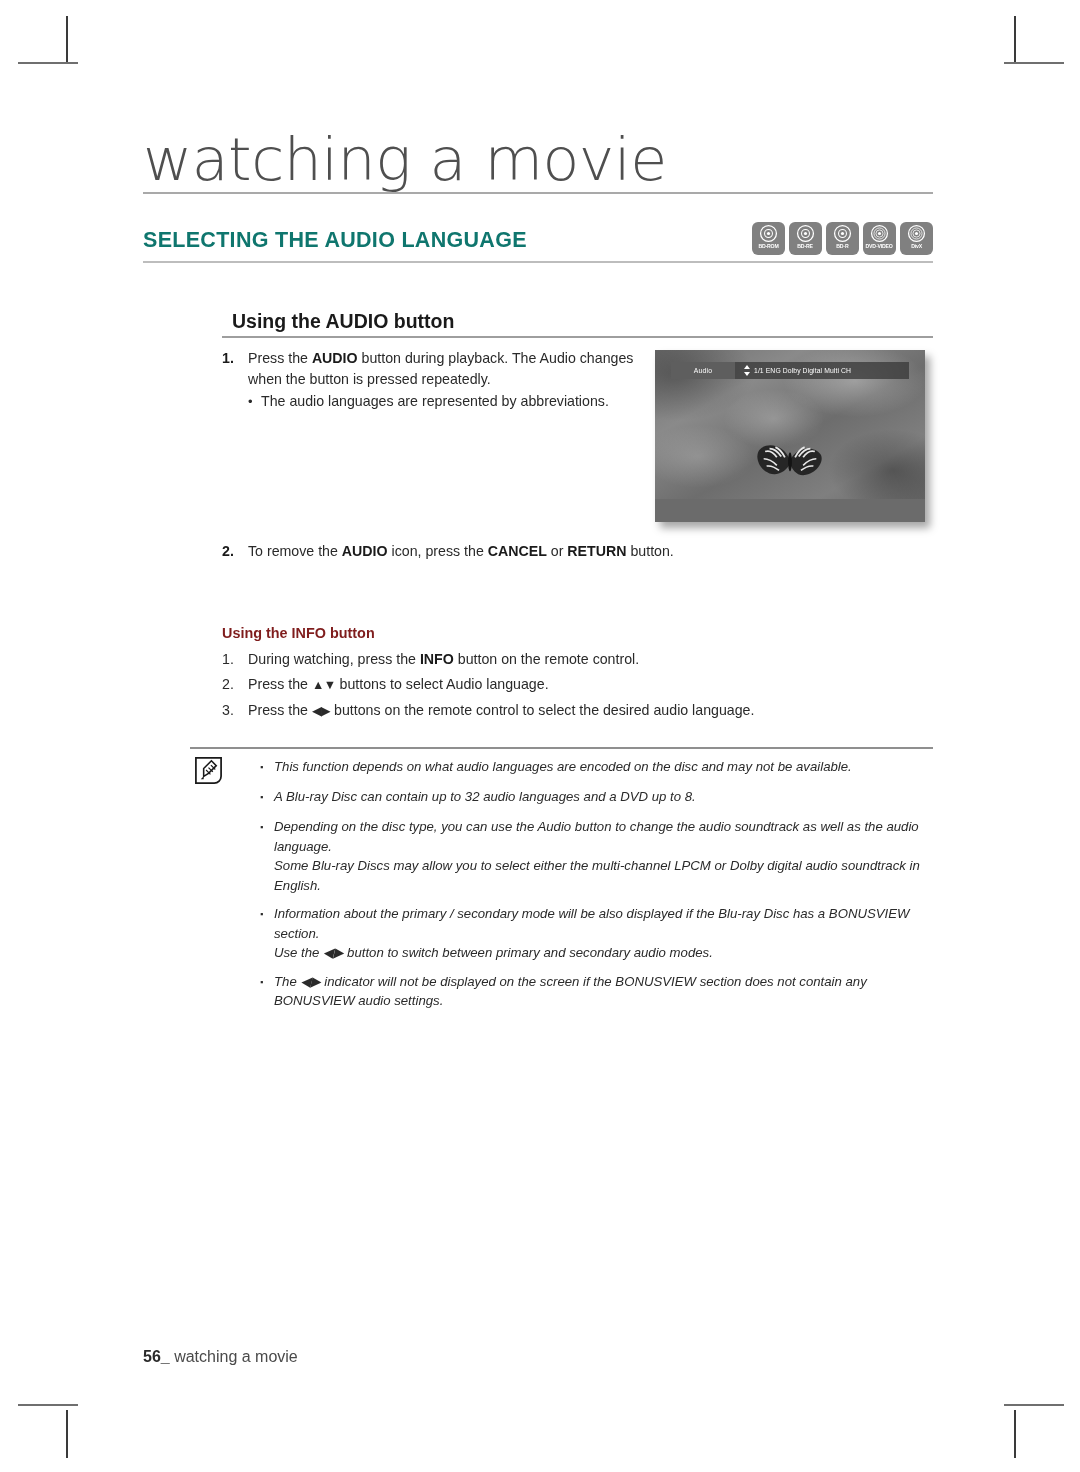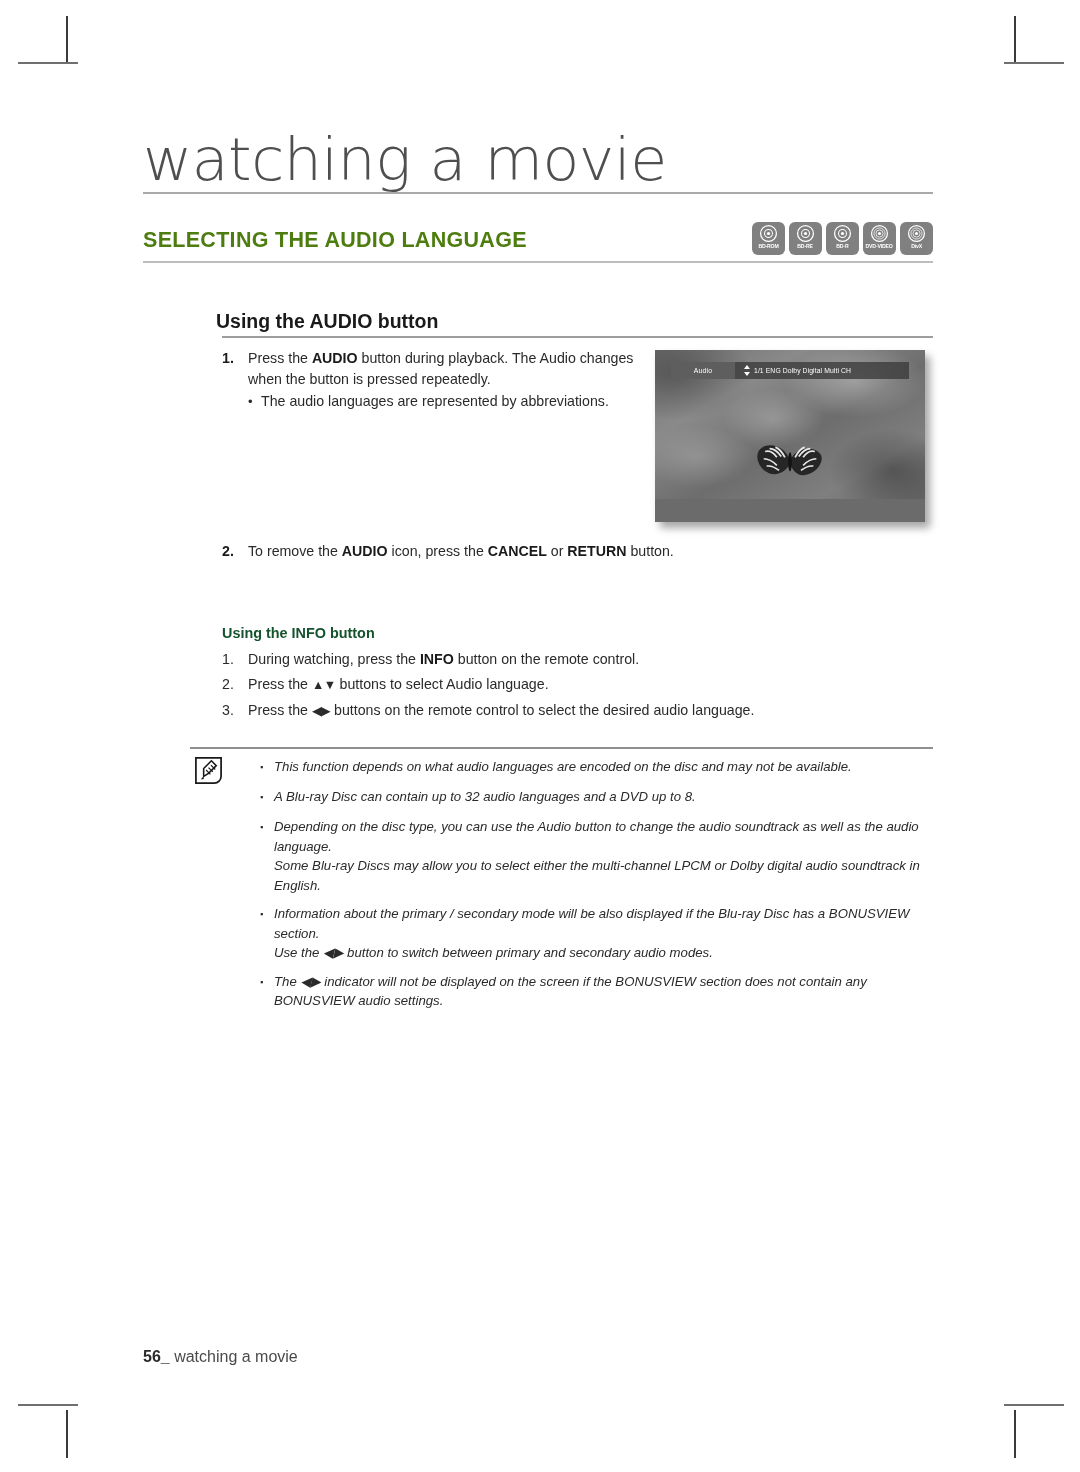--- a/index.html
+++ b/index.html
@@ -72,21 +72,21 @@
   }
 
   
   .section-heading {
     position: absolute;
     left: 0;
     top: 228px;
     font-size: 21.5px;
     font-weight: bold;
     letter-spacing: 0.3px;
-    color: #4d7c0f;
+    color: #0f766e;
   }
   .rule-section {
     position: absolute;
     left: 0;
     top: 261px;
     width: 790px;
     height: 2px;
     background: #bdbdbd;
   }
 
@@ -132,21 +132,21 @@
     top: 271px;
     width: 790px;
     font-size: 14.6px;
     line-height: 22px;
     color: #2a2a2a;
   }
 
   
   .subsection-heading {
     position: absolute;
-    left: 73px;
+    left: 89px;
     top: 310px;
     font-size: 19.5px;
     font-weight: bold;
     color: #1a1a1a;
   }
   .rule-subsection {
     position: absolute;
     left: 79px;
     top: 336px;
     width: 711px;
@@ -274,21 +274,21 @@
     white-space: nowrap;
   }
 
   
   .info-heading {
     position: absolute;
     left: 79px;
     top: 625px;
     font-size: 14.4px;
     font-weight: bold;
-    color: #14532d;
+    color: #7f1d1d;
   }
   .steps-info {
     position: absolute;
     left: 79px;
     top: 649px;
     width: 711px;
   }
   .steps-info .step-row {
     font-size: 14.2px;
     line-height: 21px;

